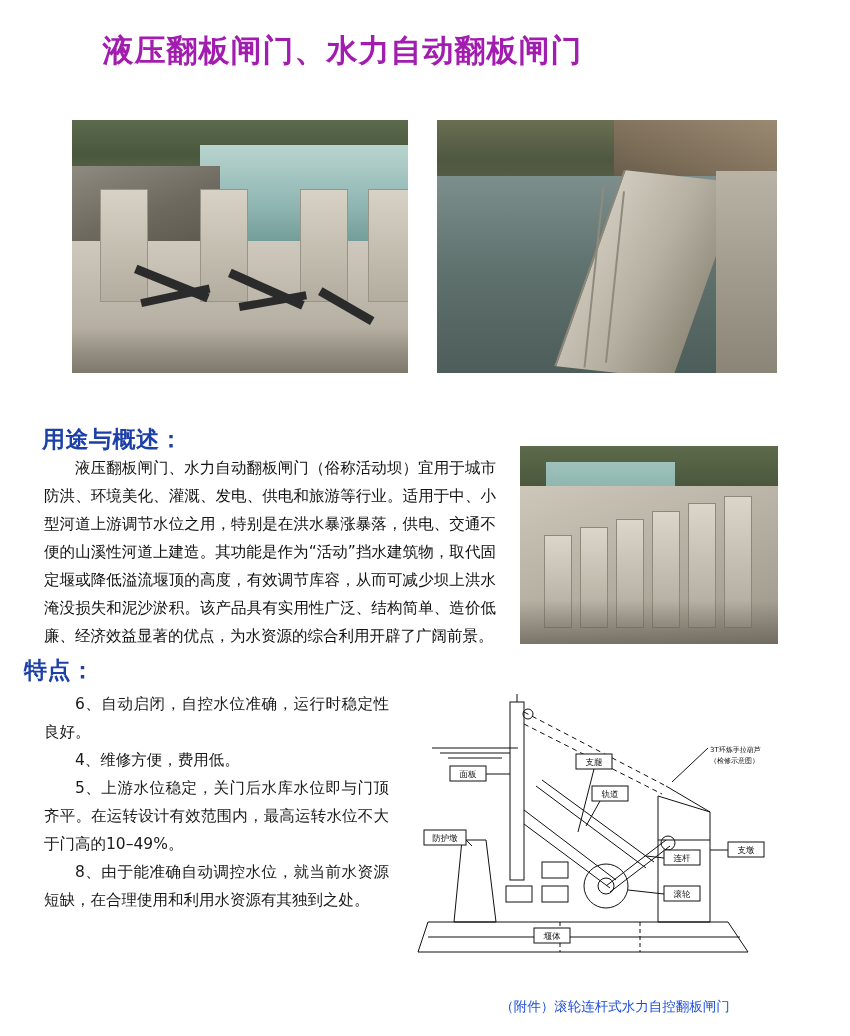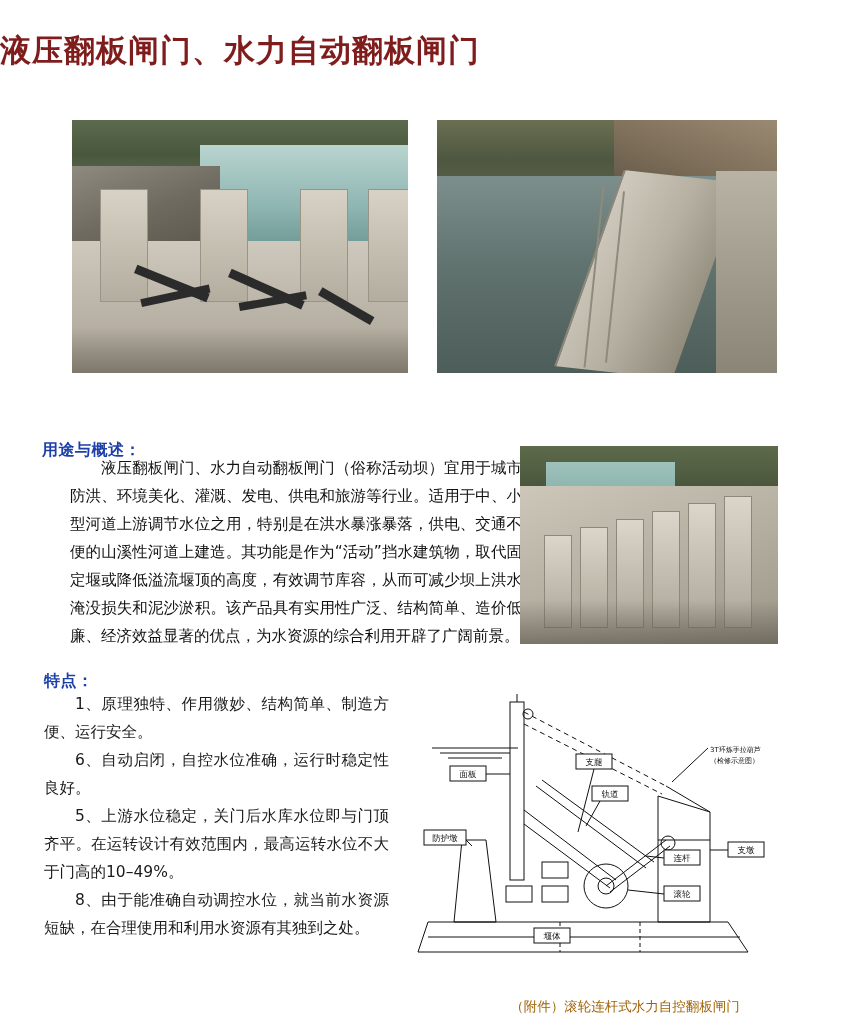--- a/index.html
+++ b/index.html
@@ -19,24 +19,24 @@
     position: relative;
     width: 850px;
     height: 1036px;
   }
   
   .title {
     position: absolute;
     top: 30px;
     left: 0;
     width: 685px;
-    text-align: left;
+    text-align: center;
     font-size: 31px;
     font-weight: bold;
-    color: #7f1d1d;
+    color: #a21caf;
     letter-spacing: 1px;
     font-family: "DejaVu Sans", "Liberation Sans", sans-serif;
   }
   
   .photo {
     position: absolute;
     overflow: hidden;
     background: #8c9aa0;
   }
   .photo .ph-inner {
@@ -139,35 +139,33 @@
     width: 26px;
     background: linear-gradient(180deg,#dcd6ca,#ada79a);
     border: 1px solid #8e887a;
   }
 
   
   .sec-head {
     position: absolute;
     color: #1c3fa8;
     font-weight: bold;
-    font-size: 16px;
+    font-size: 23px;
     letter-spacing: .5px;
-    margin-top: 16px;
   }
   #head-usage { left: 42px; top: 424px; }
-  #head-features { left: 44px; top: 655px; }
+  #head-features { left: 24px; top: 655px; }
 
   
   .body-text {
     position: absolute;
     font-size: 15.5px;
     line-height: 28px;
     color: #111;
     text-align: justify;
-    margin-left: 26px;
   }
   #usage-text {
     left: 44px;
     top: 454px;
     width: 452px;
     text-indent: 31px;
   }
   .feat-list {
     position: absolute;
     left: 44px;
@@ -186,26 +184,26 @@
   #drawing {
     position: absolute;
     left: 410px;
     top: 690px;
     width: 430px;
     height: 300px;
   }
   #drawing svg { display: block; }
   .dw-caption {
     position: absolute;
-    left: 410px;
+    left: 400px;
     top: 998px;
     width: 430px;
     text-align: center;
     font-size: 13.5px;
-    color: #a16207;
+    color: #1d4ed8;
   }
   .dw-label {
     font-size: 8.5px;
     fill: #111;
     font-family: "DejaVu Sans", "Liberation Sans", sans-serif;
   }
   .dw-label-sm {
     font-size: 7px;
     fill: #111;
     font-family: "DejaVu Sans", "Liberation Sans", sans-serif;
@@ -262,22 +260,22 @@
       <div class="p3-bay" style="left:96px;height:54%;"></div>
       <div class="p3-bay" style="left:132px;height:58%;"></div>
       <div class="p3-bay" style="left:168px;height:62%;"></div>
       <div class="p3-bay" style="left:204px;height:66%;"></div>
       <div style="position:absolute;left:0;bottom:0;width:100%;height:22%;background:linear-gradient(180deg,rgba(70,66,56,0),rgba(70,66,56,.5));"></div>
     </div>
   </div>
 
   <div class="sec-head" id="head-features">特点：</div>
   <div class="feat-list">
-    <p>1、原理独特、作用微妙、结构简单、制造方便、运行安全。</p>
     <p>6、自动启闭，自控水位准确，运行时稳定性良好。</p>
+    <p>4、维修方便，费用低。</p>
     <p>5、上游水位稳定，关门后水库水位即与门顶齐平。在运转设计有效范围内，最高运转水位不大于门高的10–49%。</p>
     <p>8、由于能准确自动调控水位，就当前水资源短缺，在合理使用和利用水资源有其独到之处。</p>
   </div>
 
   <div id="drawing">
     <svg width="430" height="300" viewBox="0 0 430 300" xmlns="http://www.w3.org/2000/svg">
       <g stroke="#111" fill="none" stroke-width="1">
 
         <line x1="22" y1="58" x2="108" y2="58"></line>
         <line x1="30" y1="63" x2="100" y2="63"></line>

